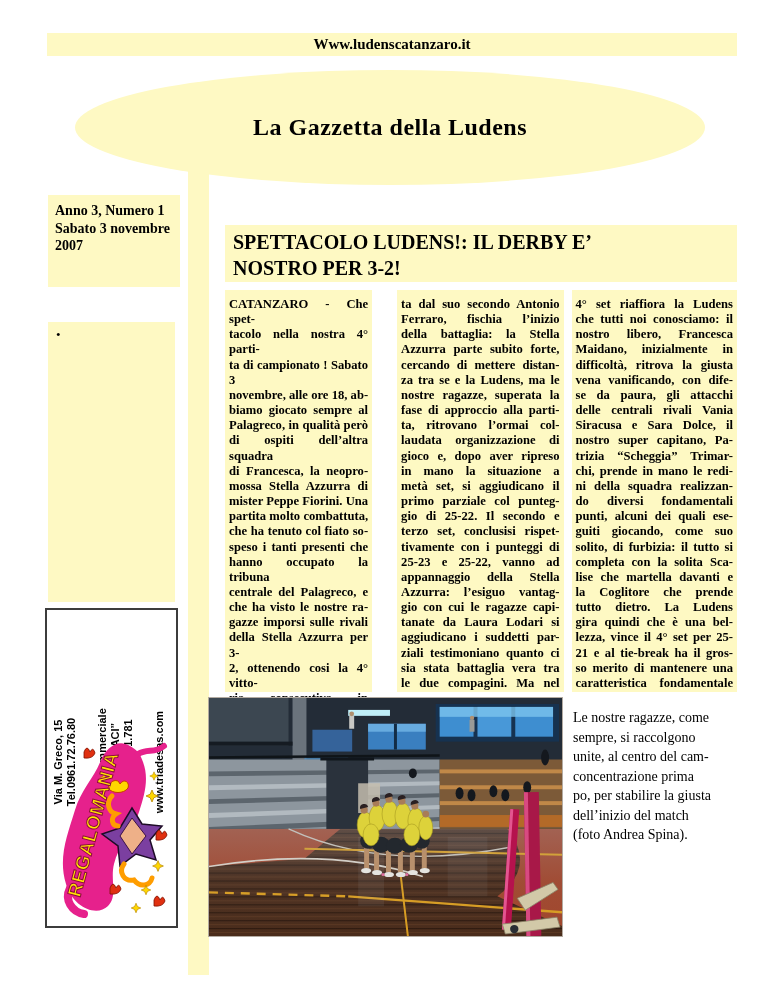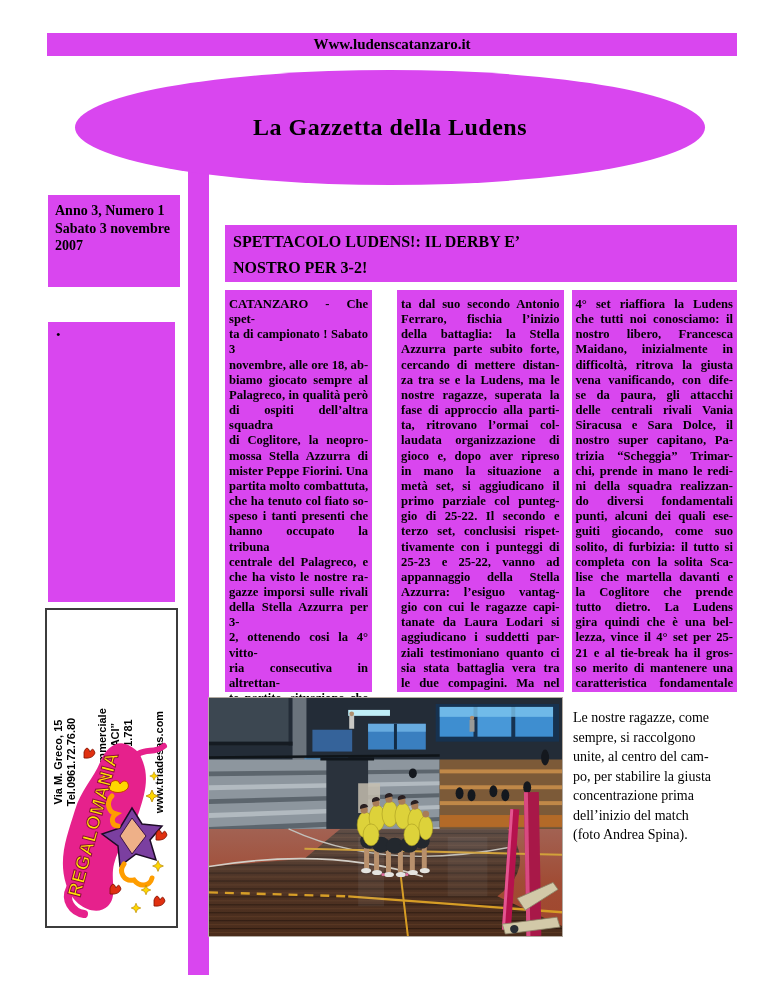--- a/index.html
+++ b/index.html
@@ -1,18 +1,18 @@
 <!DOCTYPE html>
 <html><head>
 <meta charset="utf-8">
 <style>
   html,body{margin:0;padding:0;background:#ffffff;}
   .page{position:relative;width:768px;height:994px;background:#ffffff;overflow:hidden;
         font-family:"Liberation Serif","DejaVu Serif",serif;color:#000;}
-  .pink{background:#d946ef;}
+  .pink{background:#fef9c3;}
 
   
   .top-banner{position:absolute;left:47px;top:33px;width:690px;height:23px;
               display:flex;align-items:center;justify-content:center;
               font-weight:bold;font-size:15px;}
   .masthead-bar{position:absolute;left:188px;top:150px;width:21px;height:825px;}
   .masthead-ellipse{position:absolute;left:75px;top:70px;width:630px;height:115px;
                     border-radius:50%;display:flex;align-items:center;justify-content:center;}
   .masthead-title{margin:0;font-size:24px;font-weight:bold;letter-spacing:.5px;}
 
@@ -27,21 +27,21 @@
   .ad-rot{position:absolute;left:5px;top:6px;width:292px;height:114px;
           transform-origin:0 0;transform:translateY(292px) rotate(-90deg);
           font-family:"Liberation Sans","DejaVu Sans",sans-serif;font-weight:bold;
           font-size:11px;line-height:13px;text-align:center;
           display:flex;flex-direction:column;justify-content:space-between;}
   .ad-logo{position:absolute;left:3px;top:128px;width:123px;height:185px;}
 
   
   .headline-box{position:absolute;left:225px;top:225px;width:512px;height:57px;
                 box-sizing:border-box;padding:4px 8px;}
-  .headline-line{font-size:16px;font-weight:bold;line-height:26px;white-space:nowrap;}
+  .headline-line{font-size:20px;font-weight:bold;line-height:26px;white-space:nowrap;}
   .columns{position:absolute;left:225px;top:290px;width:512px;height:402px;display:flex;}
   .col{box-sizing:border-box;padding:7px 4px 0 4px;font-weight:bold;
        font-size:12.6px;}
   .col-1{width:152px;margin-right:9px;}
   .col-2{width:172px;margin-right:8px;margin-left:16px;}
   .col-3{width:171px;}
   .col .line{text-align:justify;text-align-last:justify;line-height:15.15px;white-space:normal;}
 
   .photo{position:absolute;left:208px;top:697px;width:355px;height:240px;
          border:1px solid #b3aba2;box-sizing:border-box;}
@@ -126,26 +126,27 @@
   </div>
 
   <div class="headline-box pink">
     <div class="headline-line">SPETTACOLO LUDENS!: IL DERBY E’</div>
     <div class="headline-line">NOSTRO PER 3-2!</div>
   </div>
 
   <div class="columns">
     <div class="col col-1 pink">
         <div class="line">CATANZARO - Che spet-</div>
+        <div class="line">tacolo nella nostra 4° parti-</div>
         <div class="line">ta di campionato ! Sabato 3</div>
         <div class="line">novembre, alle ore 18, ab-</div>
         <div class="line">biamo giocato sempre al</div>
         <div class="line">Palagreco, in qualità però</div>
         <div class="line">di ospiti dell’altra squadra</div>
-        <div class="line">di Coglitore, la neopro-</div>
+        <div class="line">di Francesca, la neopro-</div>
         <div class="line">mossa Stella Azzurra di</div>
         <div class="line">mister Peppe Fiorini. Una</div>
         <div class="line">partita molto combattuta,</div>
         <div class="line">che ha tenuto col fiato so-</div>
         <div class="line">speso i tanti presenti che</div>
         <div class="line">hanno occupato la tribuna</div>
         <div class="line">centrale del Palagreco, e</div>
         <div class="line">che ha visto le nostre ra-</div>
         <div class="line">gazze imporsi sulle rivali</div>
         <div class="line">della Stella Azzurra per 3-</div>
@@ -365,19 +366,19 @@
         <polygon points="295,228 350,221 353,231 298,238" fill="#d2c9a8" stroke="#8a8268" stroke-width="0.8"></polygon>
         <circle cx="307" cy="233" r="4.2" fill="#2a2e34"></circle>
       </g>
     </svg>
   </div>
 
   <div class="caption">
       <div class="cap-line">Le nostre ragazze, come</div>
       <div class="cap-line">sempre, si raccolgono</div>
       <div class="cap-line">unite, al centro del cam-</div>
+      <div class="cap-line">concentrazione prima</div>
       <div class="cap-line">po, per stabilire la giusta</div>
-      <div class="cap-line">concentrazione prima</div>
       <div class="cap-line">dell’inizio del match</div>
       <div class="cap-line">(foto Andrea Spina).</div>
     </div>
 
 </div>
 
 </body></html>

